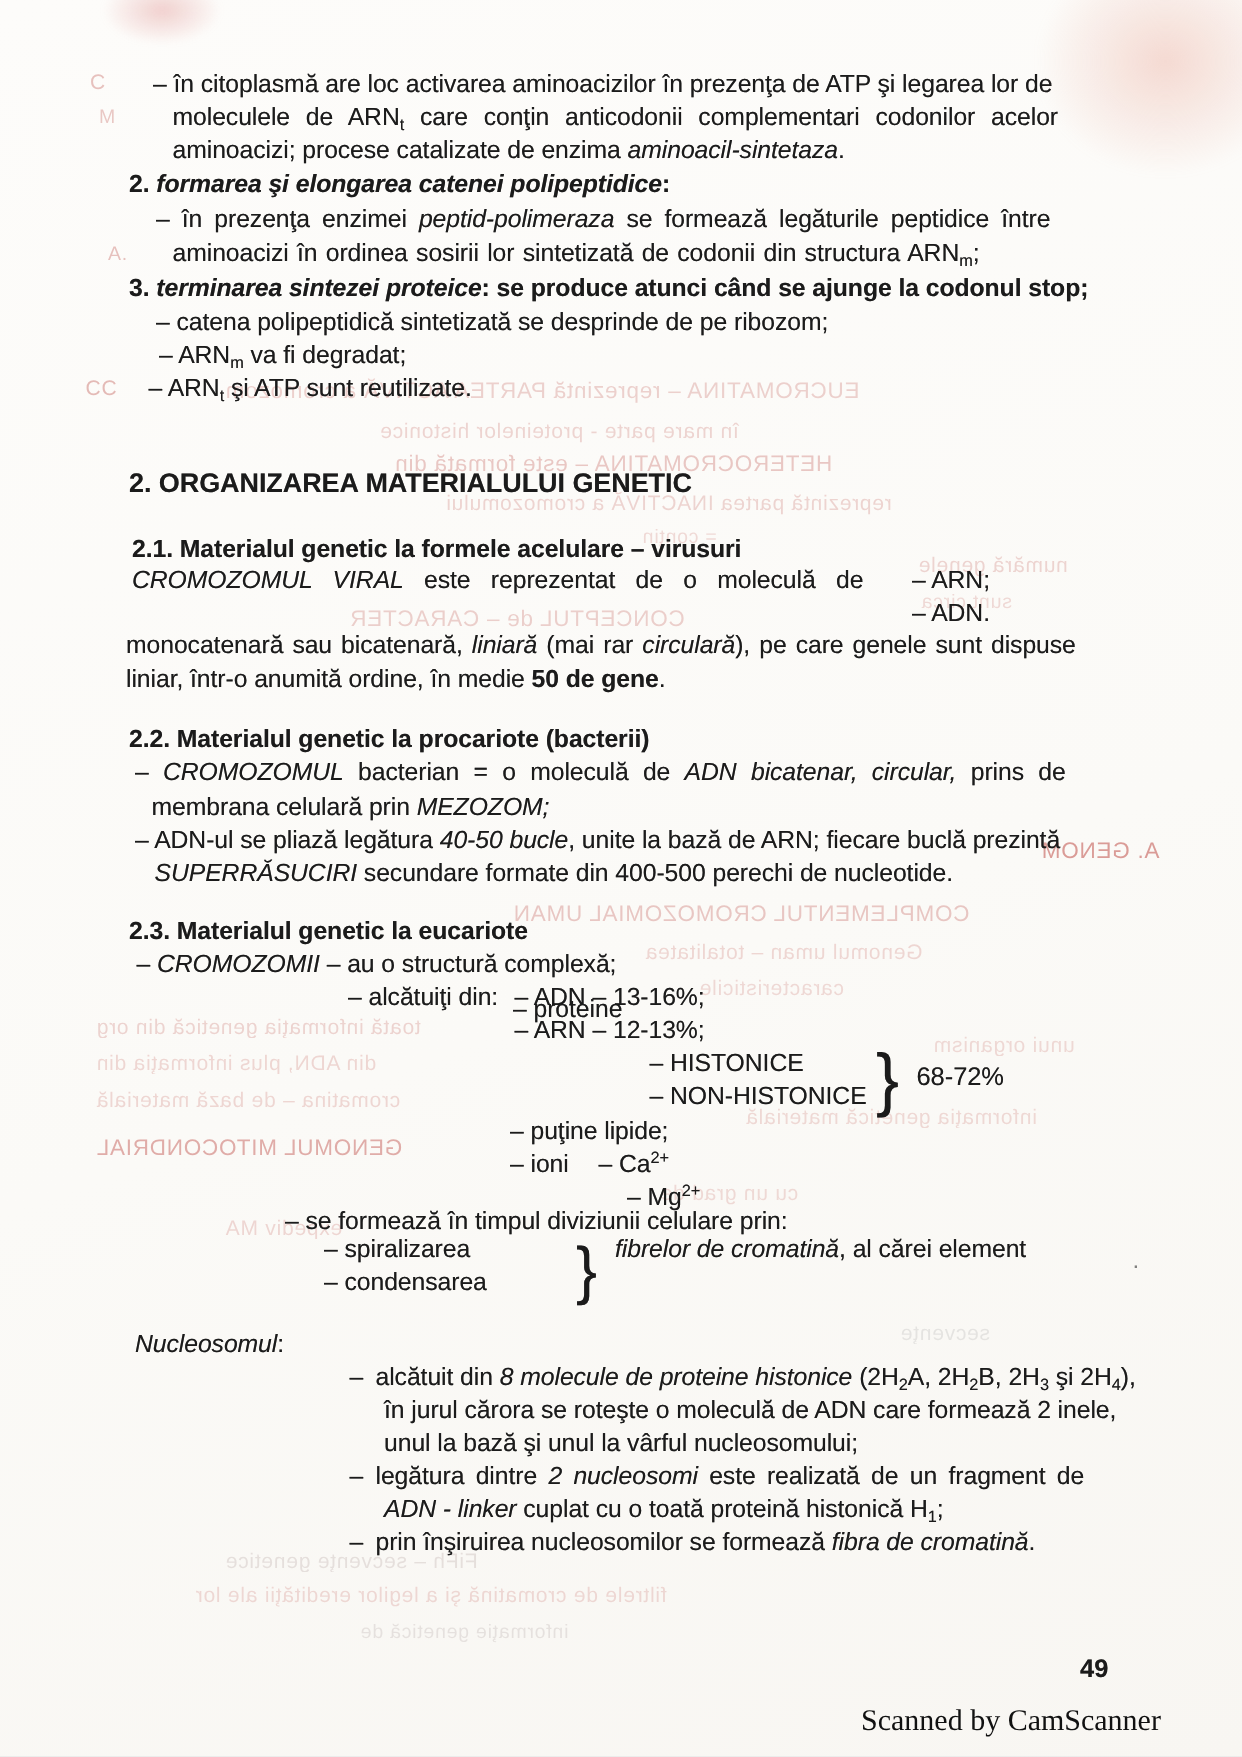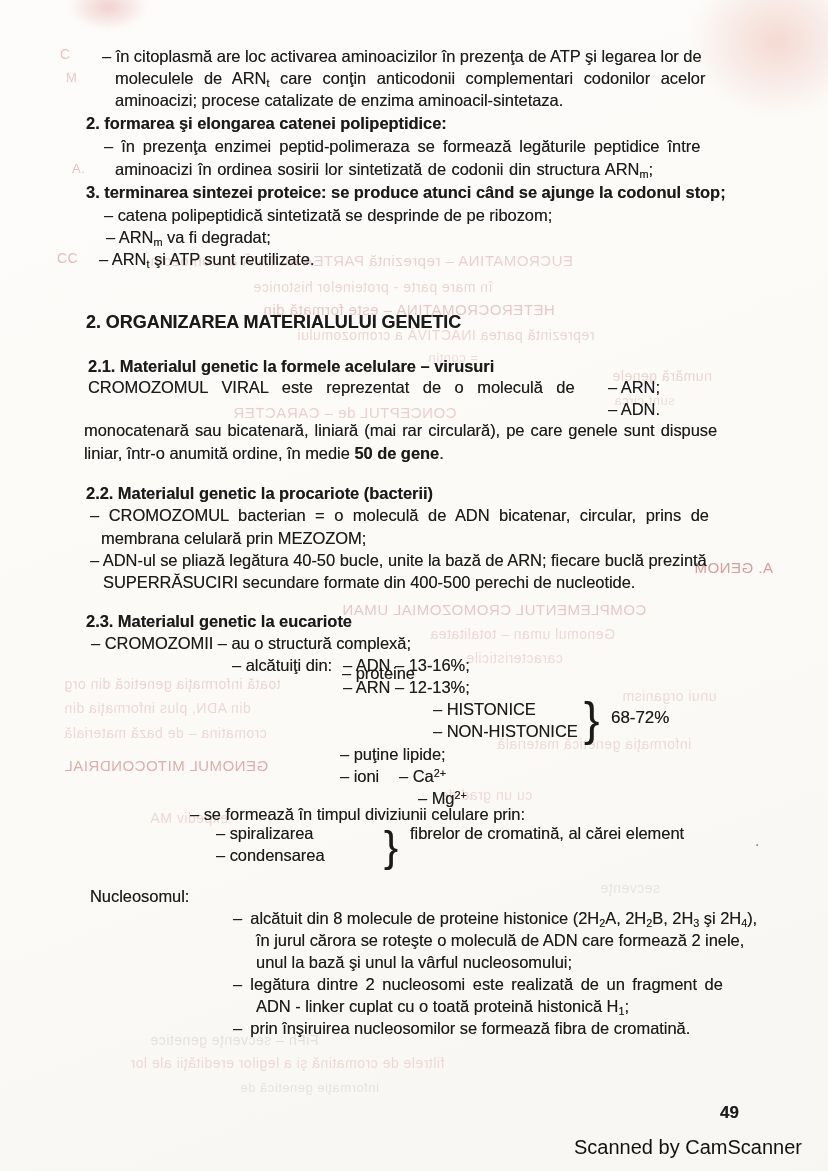--- a/index.html
+++ b/index.html
@@ -15,31 +15,31 @@
   .page::after{content:"";position:absolute;right:-34px;top:-34px;width:170px;height:150px;
     background:radial-gradient(ellipse at center,rgba(233,168,152,.40),rgba(233,168,152,0) 72%);
     filter:blur(3px);z-index:3;}
   .content{position:absolute;inset:0;z-index:2;}
   .bleed{position:absolute;inset:0;z-index:1;}
   .line{
     position:absolute;white-space:nowrap;font-size:16.5px;line-height:1.2;
     letter-spacing:-0.05px;text-shadow:0 0 .4px rgba(20,20,20,.55);
   }
   .heading{font-weight:bold;}
-  .it{}
+  .it{font-style:italic;}
   .bd{font-weight:bold;}
   sub{font-size:66%;vertical-align:-0.32em;line-height:0;}
   sup{font-size:66%;vertical-align:0.5em;line-height:0;}
   .brace{
     position:absolute;font-size:46px;font-weight:400;line-height:1;
     transform:scaleY(1.02);color:#1b1b1b;text-shadow:0 0 .4px rgba(20,20,20,.5);
   }
   .pagenum{position:absolute;font-size:17px;font-weight:bold;text-shadow:0 0 .4px rgba(20,20,20,.55);}
   .credit{
-    position:absolute;font-family:Liberation Sans, sans-serif;font-size:20px;color:#111;
+    position:absolute;font-family:Liberation Serif, serif;font-size:20px;color:#111;
   }
   .art{
     position:absolute;white-space:nowrap;color:#cd7b76;
     transform:scaleX(-1);transform-origin:center;filter:blur(.5px);
     letter-spacing:.5px;
   }
 </style>
 </head>
 <body>
 

